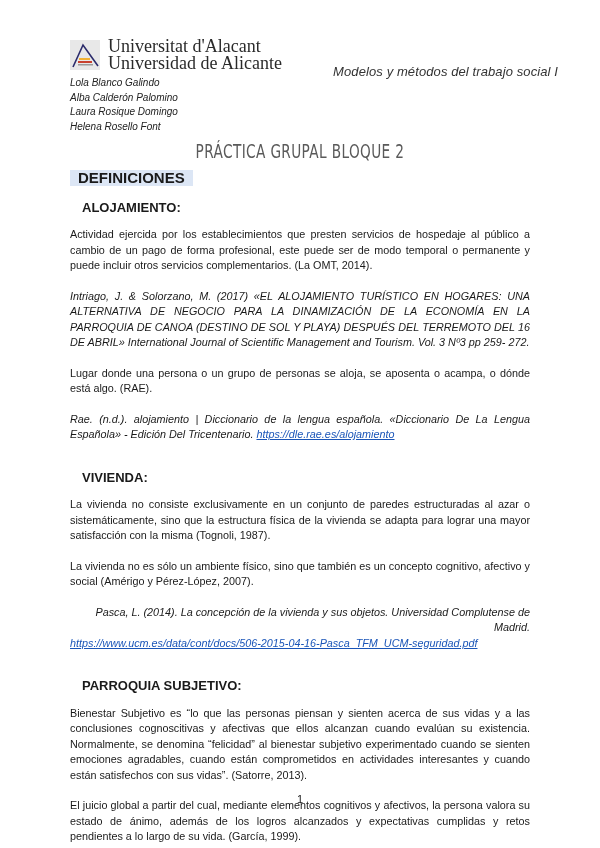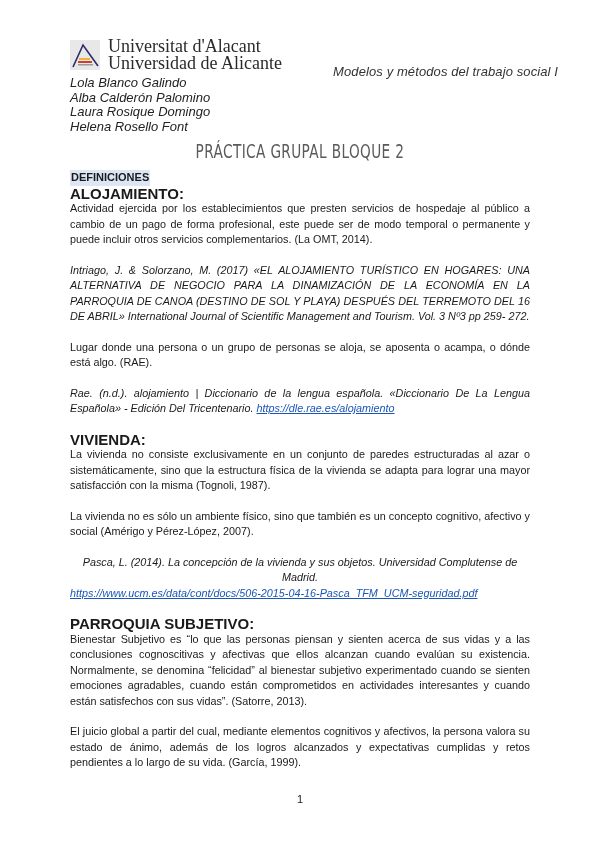--- a/index.html
+++ b/index.html
@@ -2,25 +2,25 @@
 <html><head>
 <meta charset="utf-8">
 <style>
   html, body { margin:0; padding:0; background:#ffffff; }
   body { width:600px; height:848px; position:relative; overflow:hidden; font-family:"Liberation Sans", sans-serif; color:#1a1a1a; }
   .page { position:absolute; left:0; top:0; width:600px; height:848px; background:#fff; }
   .logo { position:absolute; left:70px; top:38px; display:flex; align-items:center; }
   .logo-mark { width:30px; height:30px; background:#e6e6e6; position:relative; margin-right:8px; }
   .logo-text { font-family:"Liberation Serif", serif; font-size:18px; line-height:17px; color:#2a2a2a; }
   .course { position:absolute; right:42px; top:64px; font-size:13px; font-style:italic; color:#333; letter-spacing:0.1px; }
-  .authors { position:absolute; left:70px; top:76px; font-size:13px; font-style:italic; line-height:14.5px; color:#222; }
+  .authors { position:absolute; left:70px; top:76px; font-size:10px; font-style:italic; line-height:14.5px; color:#222; }
   .title { position:absolute; left:0; width:600px; top:140px; text-align:center; font-family:"DejaVu Sans", sans-serif; font-size:19px; font-weight:normal; letter-spacing:0.5px; color:#5a5a5a; transform:scaleX(0.72); transform-origin:center; }
   .content { position:absolute; left:70px; width:460px; top:170px; font-size:10.8px; line-height:15.5px; }
-  .sec-top { font-weight:bold; font-size:11px; background:#dce6f5; display:inline-block; padding:0 1px; }
-  .h { font-weight:bold; font-size:15px; margin:0; }
+  .sec-top { font-weight:bold; font-size:15px; background:#dce6f5; display:inline-block; padding:0 8px; }
+  .h { font-weight:bold; font-size:13px; margin:12px; }
   p { margin:0; text-align:justify; }
   .gap { height:15px; }
   .ital { font-style:italic; }
   a { color:#1a55b8; text-decoration:underline; }
   .pagenum { position:absolute; left:0; width:600px; top:793px; text-align:center; font-size:11px; }
 </style>
 </head>
 <body>
 
 <div class="page">
@@ -62,21 +62,21 @@
     <p>Lugar donde una persona o un grupo de personas se aloja, se aposenta o acampa, o dónde está algo. (RAE).</p>
     <div class="gap"></div>
     <p class="ital"><span>Rae. (n.d.). alojamiento | Diccionario de la lengua española. «Diccionario De La Lengua Española» - Edición Del Tricentenario. </span><a>https://dle.rae.es/alojamiento</a></p>
     <div class="gap"></div>
 
     <div class="h">VIVIENDA:</div>
     <p>La vivienda no consiste exclusivamente en un conjunto de paredes estructuradas al azar o sistemáticamente, sino que la estructura física de la vivienda se adapta para lograr una mayor satisfacción con la misma (Tognoli, 1987).</p>
     <div class="gap"></div>
     <p>La vivienda no es sólo un ambiente físico, sino que también es un concepto cognitivo, afectivo y social (Amérigo y Pérez-López, 2007).</p>
     <div class="gap"></div>
-    <p class="ital" style="text-align:center">Pasca, L. (2014). La concepción de la vivienda y sus objetos. Universidad Complutense de Madrid.</p>
+    <p class="ital" style="text-align:right">Pasca, L. (2014). La concepción de la vivienda y sus objetos. Universidad Complutense de Madrid.</p>
     <p class="ital"><a>https://www.ucm.es/data/cont/docs/506-2015-04-16-Pasca_TFM_UCM-seguridad.pdf</a></p>
     <div class="gap"></div>
 
     <div class="h">PARROQUIA SUBJETIVO:</div>
     <p>Bienestar Subjetivo es “lo que las personas piensan y sienten acerca de sus vidas y a las conclusiones cognoscitivas y afectivas que ellos alcanzan cuando evalúan su existencia. Normalmente, se denomina “felicidad” al bienestar subjetivo experimentado cuando se sienten emociones agradables, cuando están comprometidos en actividades interesantes y cuando están satisfechos con sus vidas”. (Satorre, 2013).</p>
     <div class="gap"></div>
     <p>El juicio global a partir del cual, mediante elementos cognitivos y afectivos, la persona valora su estado de ánimo, además de los logros alcanzados y expectativas cumplidas y retos pendientes a lo largo de su vida. (García, 1999).</p>
   </div>
 
   <div class="pagenum">1</div>

